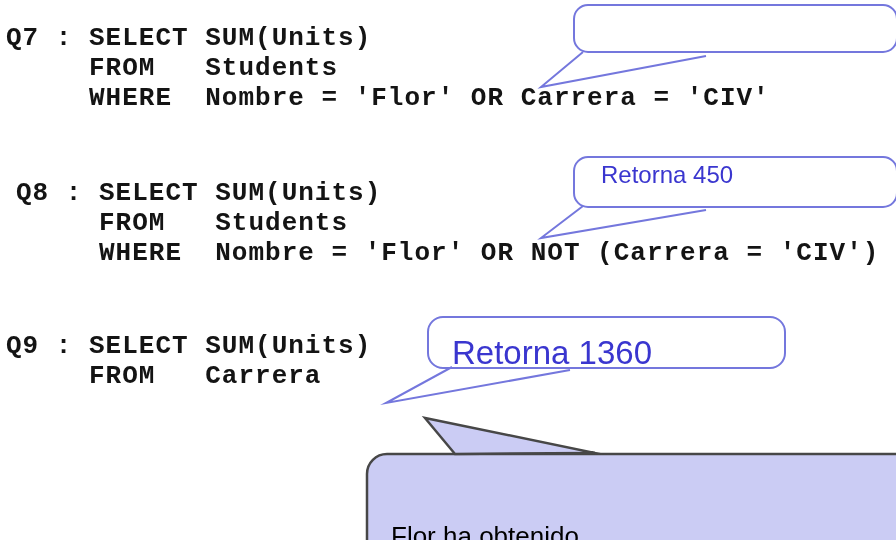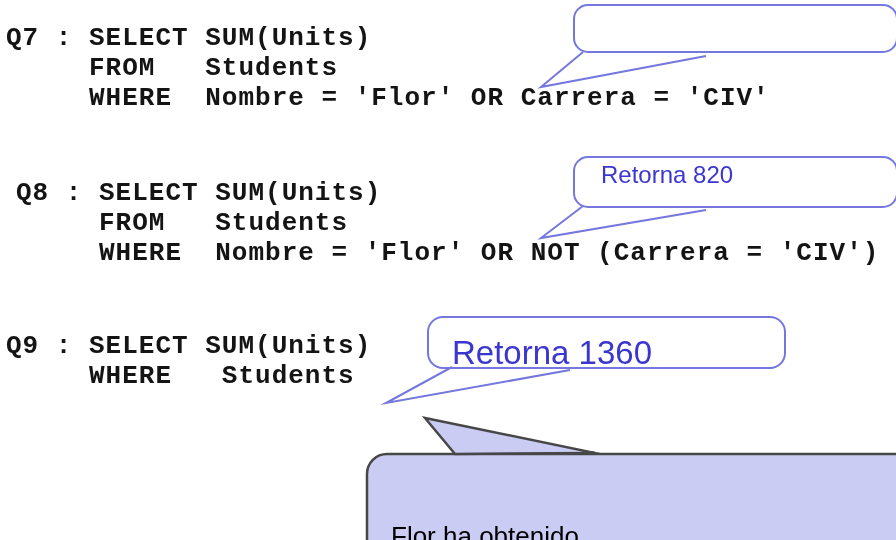--- a/index.html
+++ b/index.html
@@ -64,23 +64,23 @@
     <path d="M455 454 L425 418 L595 453 Z" fill="#cbccf4" stroke="#474747" stroke-width="2.5" stroke-linejoin="miter" stroke-miterlimit="20"></path>
   </svg>
 
   <pre class="code code-q7">Q7 : SELECT SUM(Units)
      FROM   Students
      WHERE  Nombre = 'Flor' OR Carrera = 'CIV'</pre>
   <pre class="code code-q8">Q8 : SELECT SUM(Units)
      FROM   Students
      WHERE  Nombre = 'Flor' OR NOT (Carrera = 'CIV')</pre>
   <pre class="code code-q9">Q9 : SELECT SUM(Units)
-     WHERE   Students</pre>
+     FROM   Carrera</pre>
 
-  <div class="callout-label label-q8">Retorna 820</div>
+  <div class="callout-label label-q8">Retorna 450</div>
   <div class="callout-label label-q9">Retorna 1360</div>
 
   <div class="summary-text">
     <div>Flor ha obtenido</div>
     
   </div>
 
 </div>
 
 </body></html>

